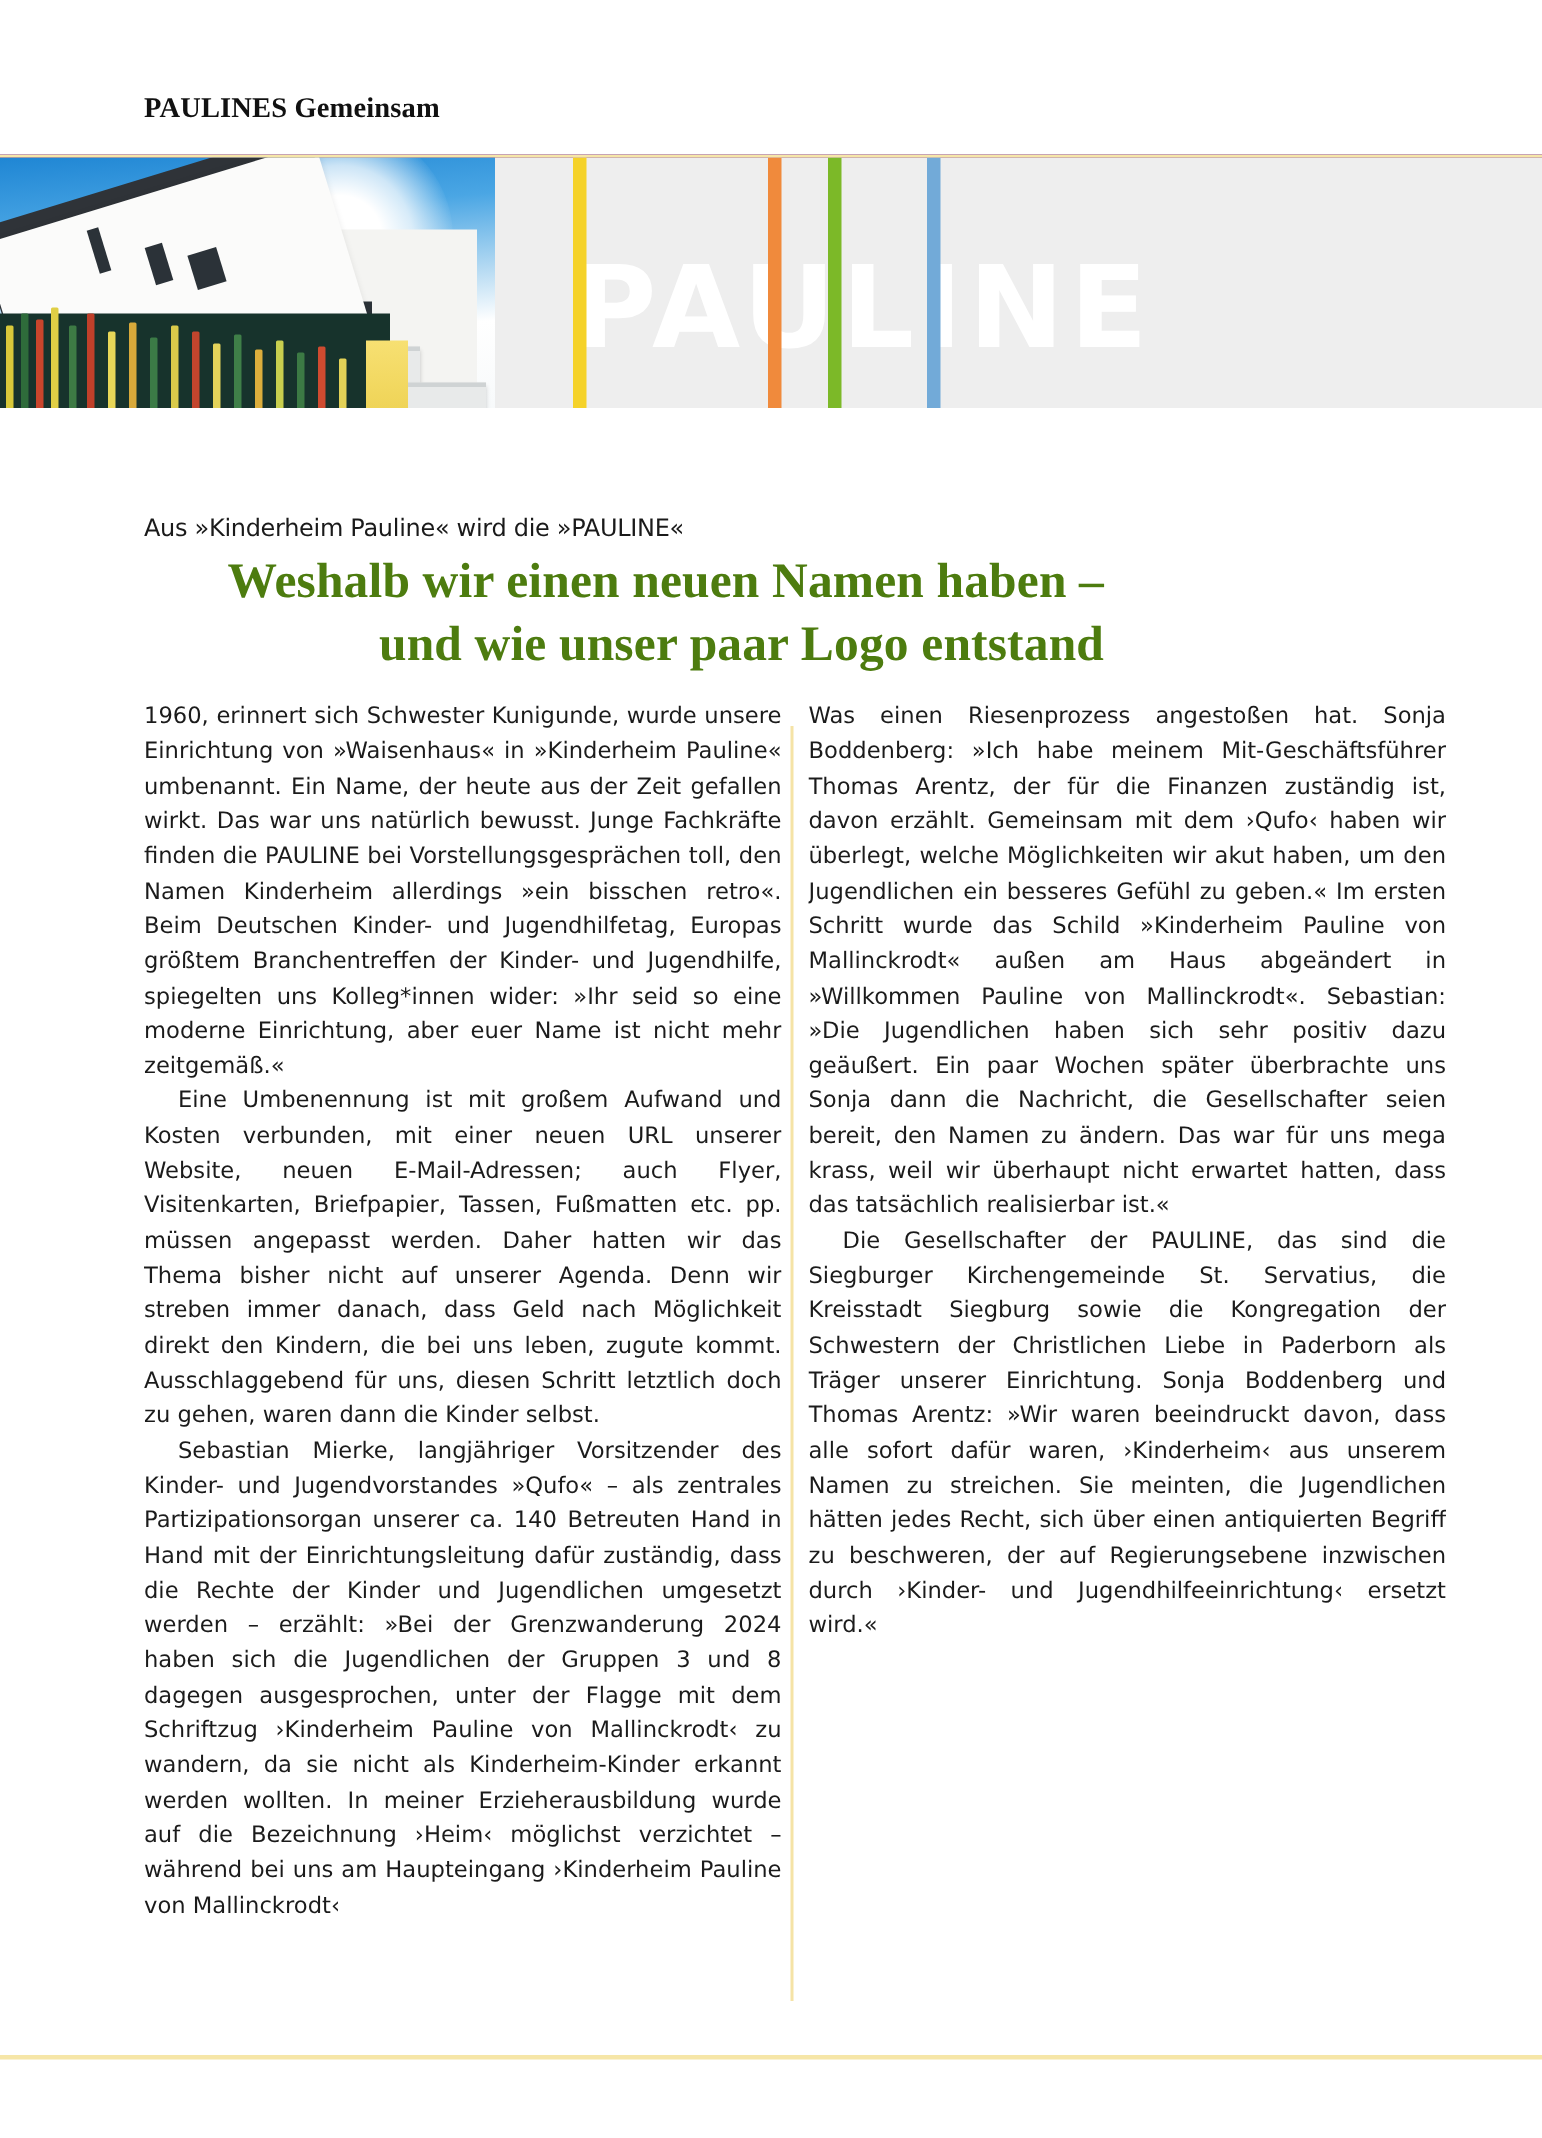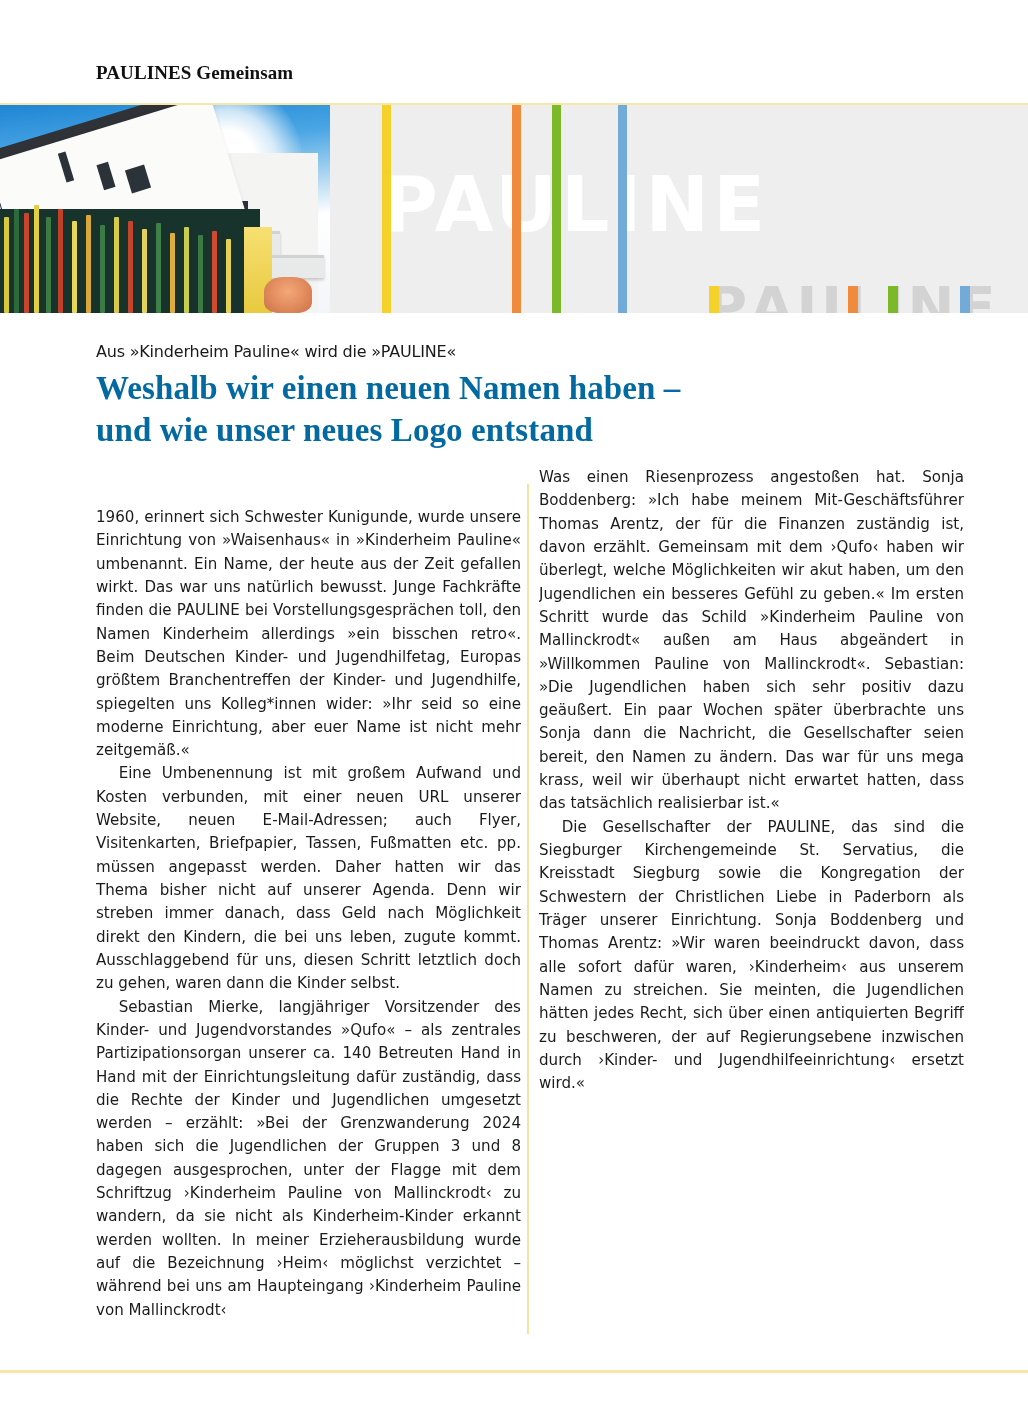--- a/index.html
+++ b/index.html
@@ -26,21 +26,21 @@
     letter-spacing: 0.1px;
     color: #111111;
   }
 
   
   .banner {
     position: absolute;
     left: 0;
     top: 103px;
     width: 1028px;
-    height: 210px;
+    height: 169px;
     background: #701a75;
     overflow: hidden;
   }
   .banner-top-rule {
     position: absolute;
     left: 0; top: 0;
     width: 1028px; height: 2px;
     background: #f6e6a8;
     z-index: 40;
   }
@@ -193,39 +193,40 @@
   }
   .headline {
     position: absolute;
     left: 96px;
     top: 368px;
     width: 640px;
     font-family: "Liberation Serif", serif;
     font-weight: bold;
     font-size: 33px;
     line-height: 1.27;
-    color: #0369a1;
+    color: #4d7c0f;
     letter-spacing: 0.1px;
+    text-align: right;
   }
 
   .columns {
     position: absolute;
     left: 96px;
     top: 466px;
     width: 868px;
     height: 880px;
   }
   .col {
     position: absolute;
     top: 0;
     width: 425px;
     height: 880px;
     overflow: hidden;
   }
-  .col-left { left: 0; margin-top: 40px; }
+  .col-left { left: 0; }
   .col-right { left: 443px; }
   .col-divider {
     position: absolute;
     left: 431px;
     top: 18px;
     width: 2px;
     height: 850px;
     background: #f5e3a6;
   }
   .col p {
@@ -308,21 +309,21 @@
   </div>
 
   <div class="logo-right">
     <span class="ltr">P<span class="bar" style="background:#F5D229;"></span></span><span class="ltr">A</span><span class="ltr">U</span><span class="ltr">L<span class="bar" style="background:#F08A3C;"></span></span><span class="ltr">I<span class="bar-i" style="background:#7CB928;"></span></span><span class="ltr">N</span><span class="ltr">E<span class="bar" style="background:#72AAD8;"></span></span>
   </div>
 </div>
 
 <div class="kicker">Aus »Kinderheim Pauline« wird die »PAULINE«</div>
 <div class="headline">
   <div>Weshalb wir einen neuen Namen haben –</div>
-  <div>und wie unser neues Logo entstand</div>
+  <div>und wie unser paar Logo entstand</div>
 </div>
 
 <div class="columns">
   <div class="col col-left">
     <p>1960, erinnert sich Schwester Kunigunde, wurde unsere Einrichtung von »Waisenhaus« in »Kinderheim Pauline« umbenannt. Ein Name, der heute aus der Zeit gefallen wirkt. Das war uns natürlich bewusst. Junge Fachkräfte finden die PAULINE bei Vorstellungsgesprächen toll, den Namen Kinderheim allerdings »ein bisschen retro«. Beim Deutschen Kinder- und Jugendhilfetag, Europas größtem Branchentreffen der Kinder- und Jugendhilfe, spiegelten uns Kolleg*innen wider: »Ihr seid so eine moderne Einrichtung, aber euer Name ist nicht mehr zeitgemäß.«</p>
     <p>Eine Umbenennung ist mit großem Aufwand und Kosten verbunden, mit einer neuen URL unserer Website, neuen E-Mail-Adressen; auch Flyer, Visitenkarten, Briefpapier, Tassen, Fußmatten etc. pp. müssen angepasst werden. Daher hatten wir das Thema bisher nicht auf unserer Agenda. Denn wir streben immer danach, dass Geld nach Möglichkeit direkt den Kindern, die bei uns leben, zugute kommt. Ausschlaggebend für uns, diesen Schritt letztlich doch zu gehen, waren dann die Kinder selbst.</p>
     <p>Sebastian Mierke, langjähriger Vorsitzender des Kinder- und Jugendvorstandes »Qufo« – als zentrales Partizipationsorgan unserer ca. 140 Betreuten Hand in Hand mit der Einrichtungsleitung dafür zuständig, dass die Rechte der Kinder und Jugendlichen umgesetzt werden – erzählt: »Bei der Grenzwanderung 2024 haben sich die Jugendlichen der Gruppen 3 und 8 dagegen ausgesprochen, unter der Flagge mit dem Schriftzug ›Kinderheim Pauline von Mallinckrodt‹ zu wandern, da sie nicht als Kinderheim-Kinder erkannt werden wollten. In meiner Erzieherausbildung wurde auf die Bezeichnung ›Heim‹ möglichst verzichtet – während bei uns am Haupteingang ›Kinderheim Pauline von Mallinckrodt‹</p>
   </div>
   <div class="col-divider"></div>
   <div class="col col-right">

